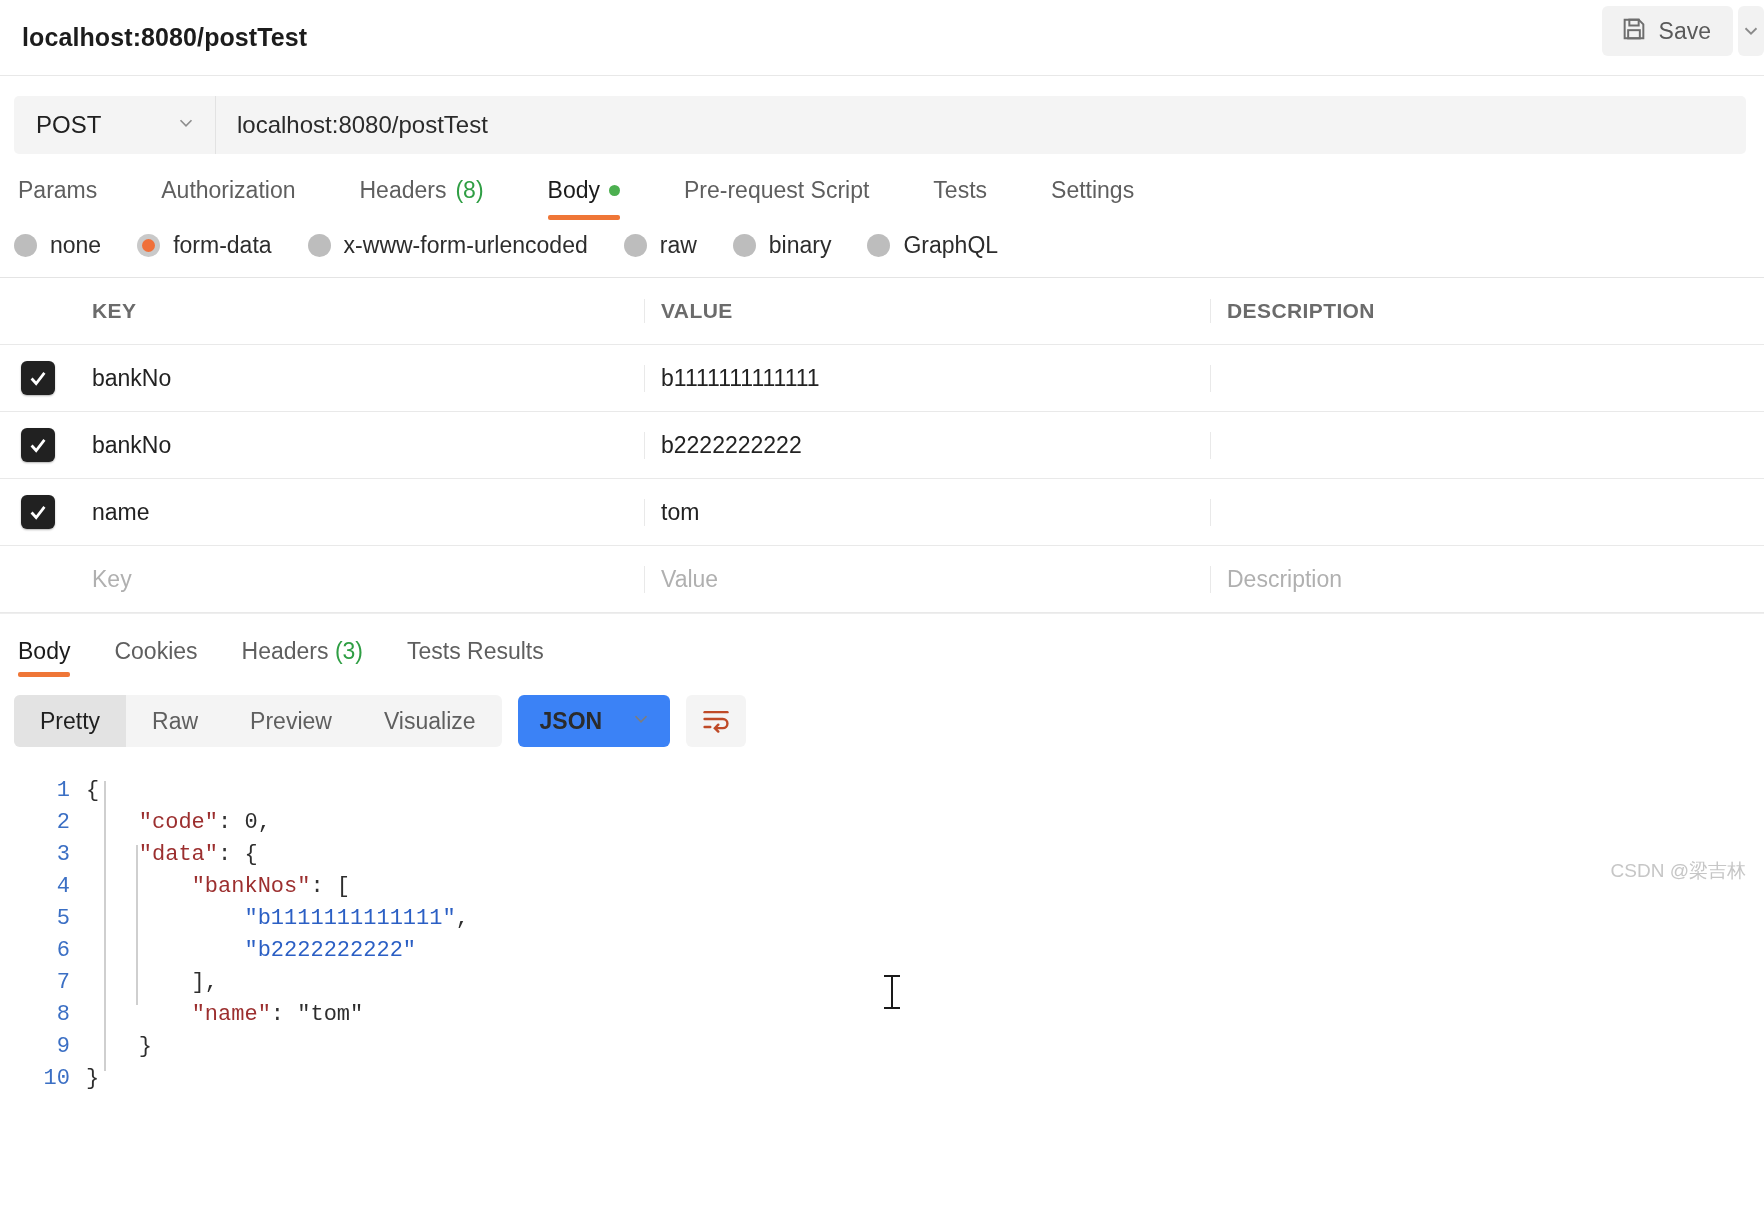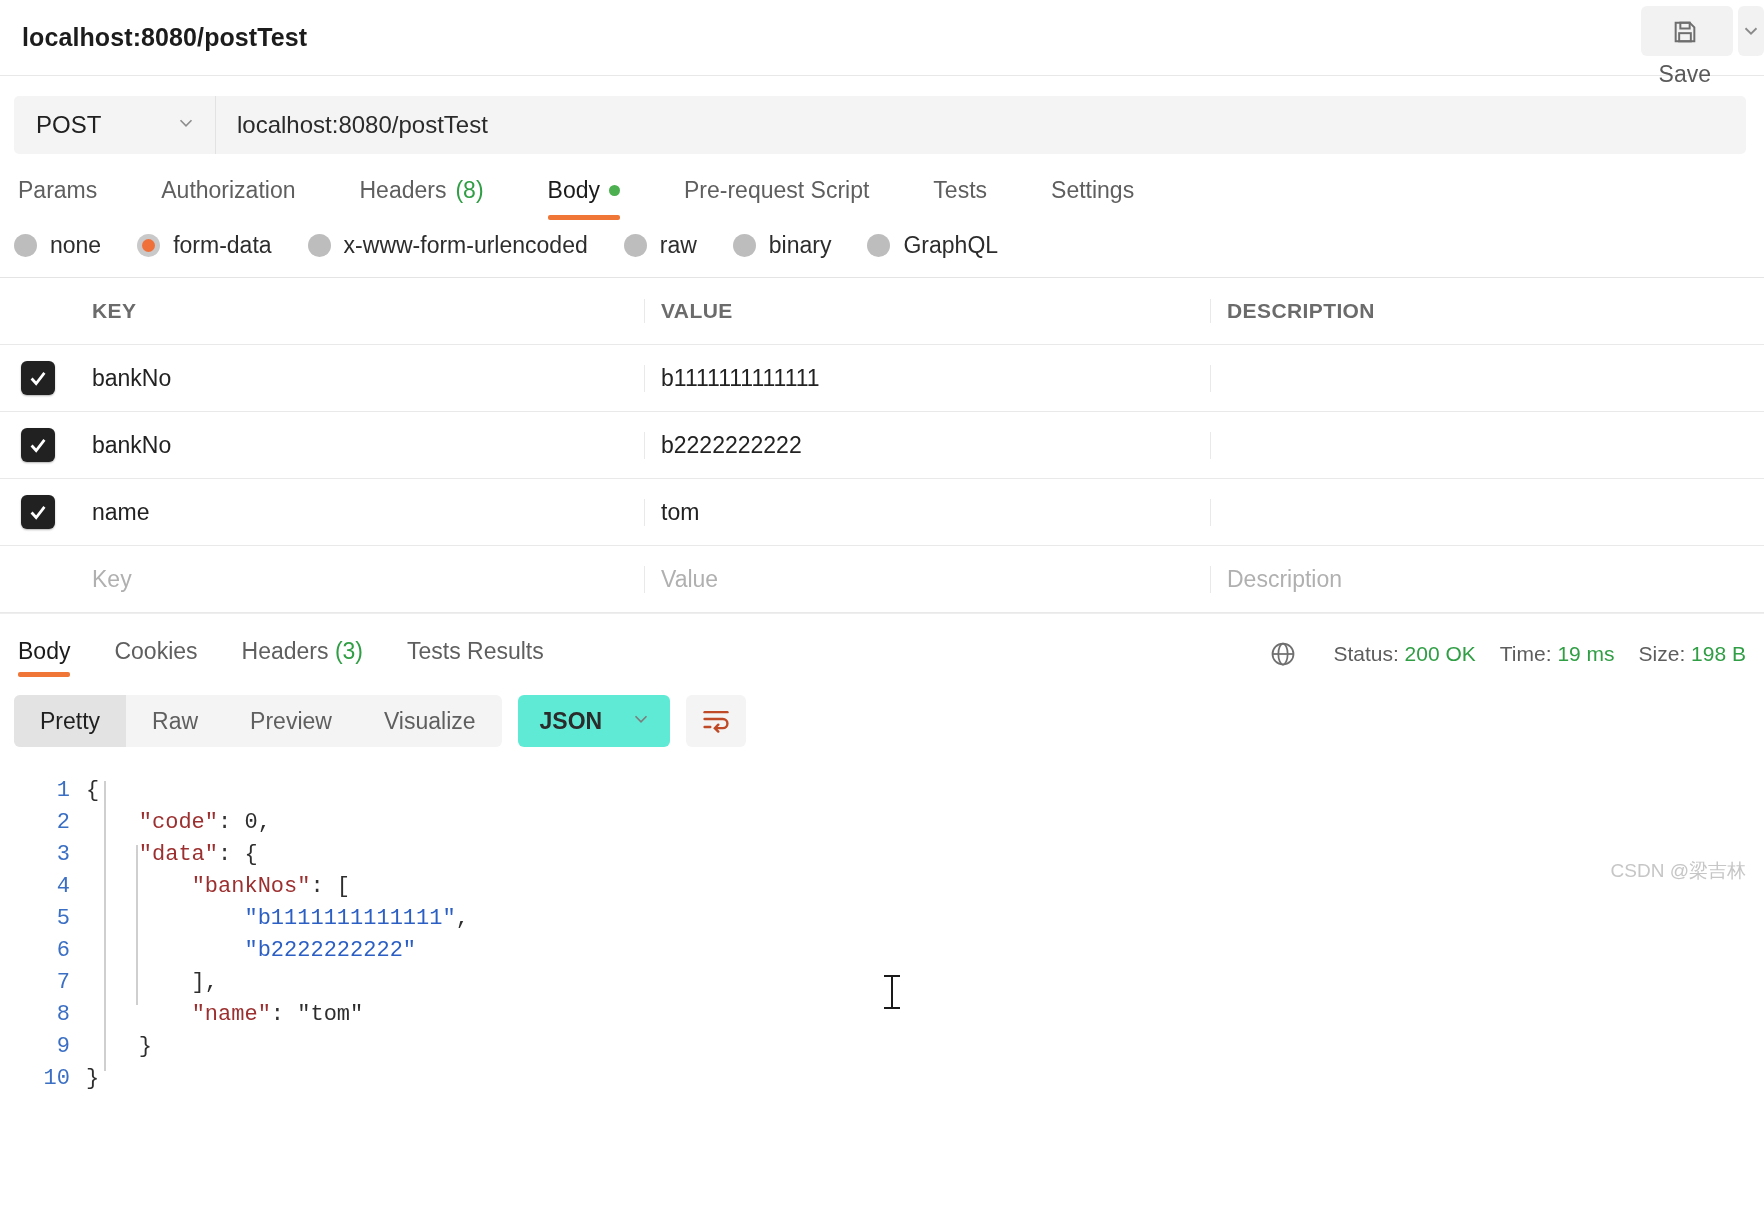--- a/index.html
+++ b/index.html
@@ -31,21 +31,20 @@
     position: absolute; right: 0; top: 6px;
     display: flex; align-items: stretch;
   }
   .save-btn {
     display: flex; align-items: center; gap: 11px;
     background: #f2f2f2;
     border-radius: 6px;
     padding: 12px 22px 12px 18px;
     height: 50px;
     cursor: pointer;
-    flex-direction: column;
   }
   .save-label { font-size: 23px; color: #5a5a5a; }
   .save-caret {
     background: #f2f2f2;
     border-radius: 6px;
     margin-left: 5px;
     width: 26px;
     height: 50px;
     display: flex; align-items: center; justify-content: center;
     cursor: pointer;
@@ -220,21 +219,21 @@
   .seg {
     display: flex; align-items: center; justify-content: center;
     padding: 0 26px;
     font-size: 23px;
     color: #5f5f5f;
     cursor: pointer;
   }
   .seg.active { background: #e3e3e3; color: #1f1f1f; }
   .format-select {
     display: flex; align-items: center; gap: 28px;
-    background: #5eead4;
+    background: #3b82f6;
     border-radius: 6px;
     height: 52px;
     padding: 0 18px 0 22px;
     cursor: pointer;
   }
   .format-label { font-size: 23px; color: #2b2b2b; font-weight: bold; }
   .icon-btn {
     width: 60px; height: 52px;
     background: #f4f4f4;
     border-radius: 6px;
@@ -438,41 +437,20 @@
 
   <div class="resp-tabs-row">
     <div class="resp-tabs">
       <div class="resp-tab active"><span>Body</span></div>
       <div class="resp-tab"><span>Cookies</span></div>
       <div class="resp-tab">
         <span>Headers</span>
         <span class="tab-count">(3)</span>
       </div>
       <div class="resp-tab"><span>Tests Results</span></div>
-    </div>
-    <div class="resp-meta">
-      <span class="globe">
-        <svg width="28" height="28" viewBox="0 0 24 24" fill="none" stroke="#6f6f6f" stroke-width="1.5">
-          <circle cx="12" cy="12" r="9"></circle>
-          <ellipse cx="12" cy="12" rx="4" ry="9"></ellipse>
-          <line x1="3" y1="12" x2="21" y2="12"></line>
-        </svg>
-      </span>
-      <span>
-        <span>Status:</span>
-        <span class="meta-val">200 OK</span>
-      </span>
-      <span>
-        <span>Time:</span>
-        <span class="meta-val">19 ms</span>
-      </span>
-      <span>
-        <span>Size:</span>
-        <span class="meta-val">198 B</span>
-      </span>
     </div>
   </div>
 
   <div class="viewer-toolbar">
     <div class="segmented">
       <div class="seg active">Pretty</div>
       <div class="seg">Raw</div>
       <div class="seg">Preview</div>
       <div class="seg">Visualize</div>
     </div>

